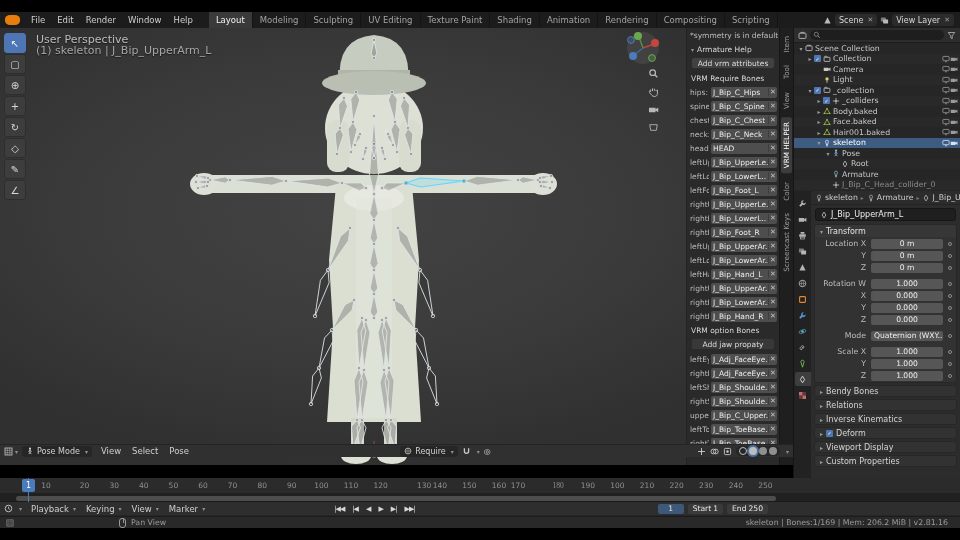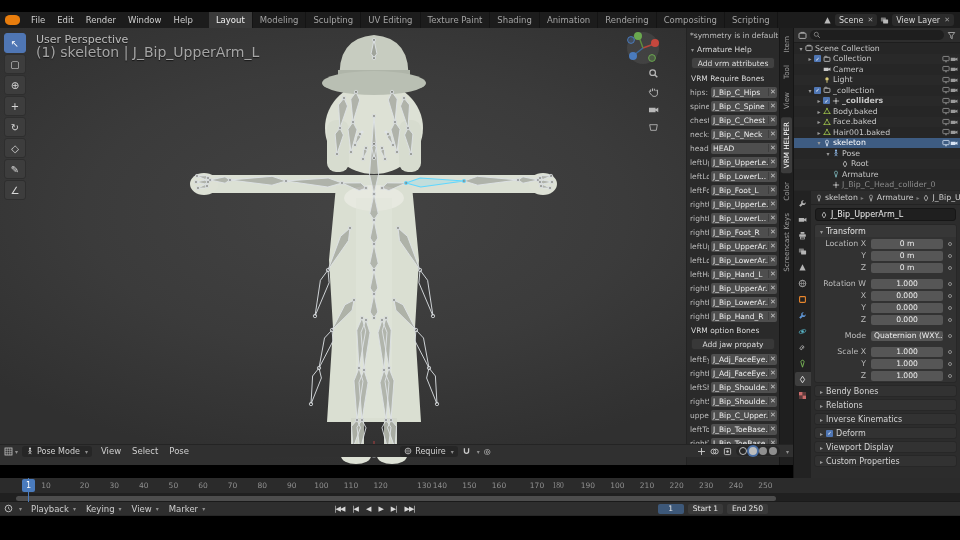--- a/index.html
+++ b/index.html
@@ -21,21 +21,21 @@
   .ticon{display:flex;align-items:center}
   
   .viewport{position:absolute;left:0;top:28px;width:793px;height:437px;overflow:hidden;
     background:radial-gradient(ellipse 62% 58% at 45% 42%,#434343 0%,#3b3b3b 55%,#303030 100%)}
   .scene,#armature{position:absolute;left:0;top:0}
   .toolbar{position:absolute;left:4px;top:5px;display:flex;flex-direction:column;gap:1px;z-index:6}
   .tool{width:22px;height:20px;background:#3d3d3d;border:1px solid #2e2e2e;border-radius:3px;color:#d8d8d8;
         display:flex;align-items:center;justify-content:center;font-size:10px}
   .tool.active{background:#4f76b4;border-color:#4f76b4;color:#fff}
   .vp-title{position:absolute;left:36px;top:5px;color:#bdbdbd;font-size:11px;z-index:5;text-shadow:0 1px 1px rgba(0,0,0,.6)}
-  .vp-sub{position:absolute;left:36px;top:16px;color:#a5a5a5;font-size:14px;z-index:5;text-shadow:0 1px 1px rgba(0,0,0,.6)}
+  .vp-sub{position:absolute;left:36px;top:16px;color:#a5a5a5;font-size:11px;z-index:5;text-shadow:0 1px 1px rgba(0,0,0,.6)}
   .gizmo{position:absolute;left:625px;top:2px;z-index:5}
   .nav-icons{position:absolute;left:648px;top:40px;display:flex;flex-direction:column;gap:7px;z-index:5}
   .nav-icons span{opacity:.85}
   
   .vrm{position:absolute;right:14px;top:0;width:93px;height:100%;background:rgba(42,42,42,.97);
        border-left:1px solid #232323;font-size:7.5px;overflow:hidden;z-index:8}
   .vrm-note{padding:3px 3px 2px;color:#bdbdbd;white-space:nowrap;overflow:hidden}
   .vrm-h{padding:3px 4px 2px;color:#d9d9d9;display:flex;align-items:center;gap:3px;white-space:nowrap;overflow:hidden}
   .vrm-h .arr{color:#909090;font-size:6px}
   .vrm-btn{margin:1px 4px 2px;height:12px;background:#414141;border:1px solid #2c2c2c;border-radius:3px;color:#dedede;
@@ -687,21 +687,21 @@
               <path d="M3.4 7.6h2.2" stroke="currentColor" stroke-width="0.9"></path>
             </svg>
           </span>
           <span>
             <svg width="8" height="8" viewBox="0 0 9 9" style="color:#9a9a9a;display:block">
               <path d="M0.8 3h5.4v3.8H0.8z M6.2 4.2L8.4 2.8v4L6.2 5.4z" fill="currentColor"></path>
             </svg>
           </span>
           <span class="oright"></span>
         </div>
-        <div class="orow alt" style="padding-left: 21px; font-weight: bold;">
+        <div class="orow alt" style="padding-left: 21px;">
           <span class="oarr">▸</span>
           <span class="cb">✓</span>
           <span class="oic">
             <svg width="8" height="8" viewBox="0 0 9 9" style="color:#c8c8c8;display:block">
               <path d="M4.5 1v7M1 4.5h7" stroke="currentColor" stroke-width="0.9" fill="none"></path>
               <circle cx="4.5" cy="4.5" r="0.9" fill="currentColor"></circle>
             </svg>
           </span>
           <span>_colliders</span>
           <span class="ospace"></span>
@@ -1176,21 +1176,21 @@
         <span class="tick" style="left: 232.6px;">70</span>
         <span class="tick" style="left: 262.2px;">80</span>
         <span class="tick" style="left: 291.8px;">90</span>
         <span class="tick" style="left: 321.4px;">100</span>
         <span class="tick" style="left: 351px;">110</span>
         <span class="tick" style="left: 380.6px;">120</span>
         <span class="tick" style="left: 410.2px; margin-left: 14px;">130</span>
         <span class="tick" style="left: 439.8px;">140</span>
         <span class="tick" style="left: 469.4px;">150</span>
         <span class="tick" style="left: 499px;">160</span>
-        <span class="tick" style="left: 537px;">170</span>
+        <span class="tick" style="left: 518px;">170</span>
         <span class="tick" style="left: 558.2px; font-family: Liberation Serif, serif;">180</span>
         <span class="tick" style="left: 587.8px;">190</span>
         <span class="tick" style="left: 617.4px;">100</span>
         <span class="tick" style="left: 647px;">210</span>
         <span class="tick" style="left: 676.6px;">220</span>
         <span class="tick" style="left: 706.2px;">230</span>
         <span class="tick" style="left: 735.8px;">240</span>
         <span class="tick" style="left: 765.4px;">250</span>
       </div>
     <div class="ph-line"></div>
@@ -1226,14 +1226,25 @@
           <span>1</span>
         </span>
         <span class="tfield">
           <span>End</span>
           <span>250</span>
         </span>
       </span>
     </div>
   </div>
 
+  <div class="status">
+    <span id="status-ic">
+        <svg width="8" height="8" viewBox="0 0 9 9" style="color:#8a8a8a;display:block">
+          <rect x="1" y="1" width="7" height="7" fill="none" stroke="currentColor" stroke-width="0.8"></rect>
+          <path d="M1 3.3h7M1 5.7h7M3.3 1v7M5.7 1v7" stroke="currentColor" stroke-width="0.45" fill="none"></path>
+        </svg>
+      </span>
+    <span class="mouse"></span>
+    <span>Pan View</span>
+    <span class="status-right">skeleton | Bones:1/169 | Mem: 206.2 MiB | v2.81.16</span>
+  </div>
 
 </div>
 
 </body></html>

